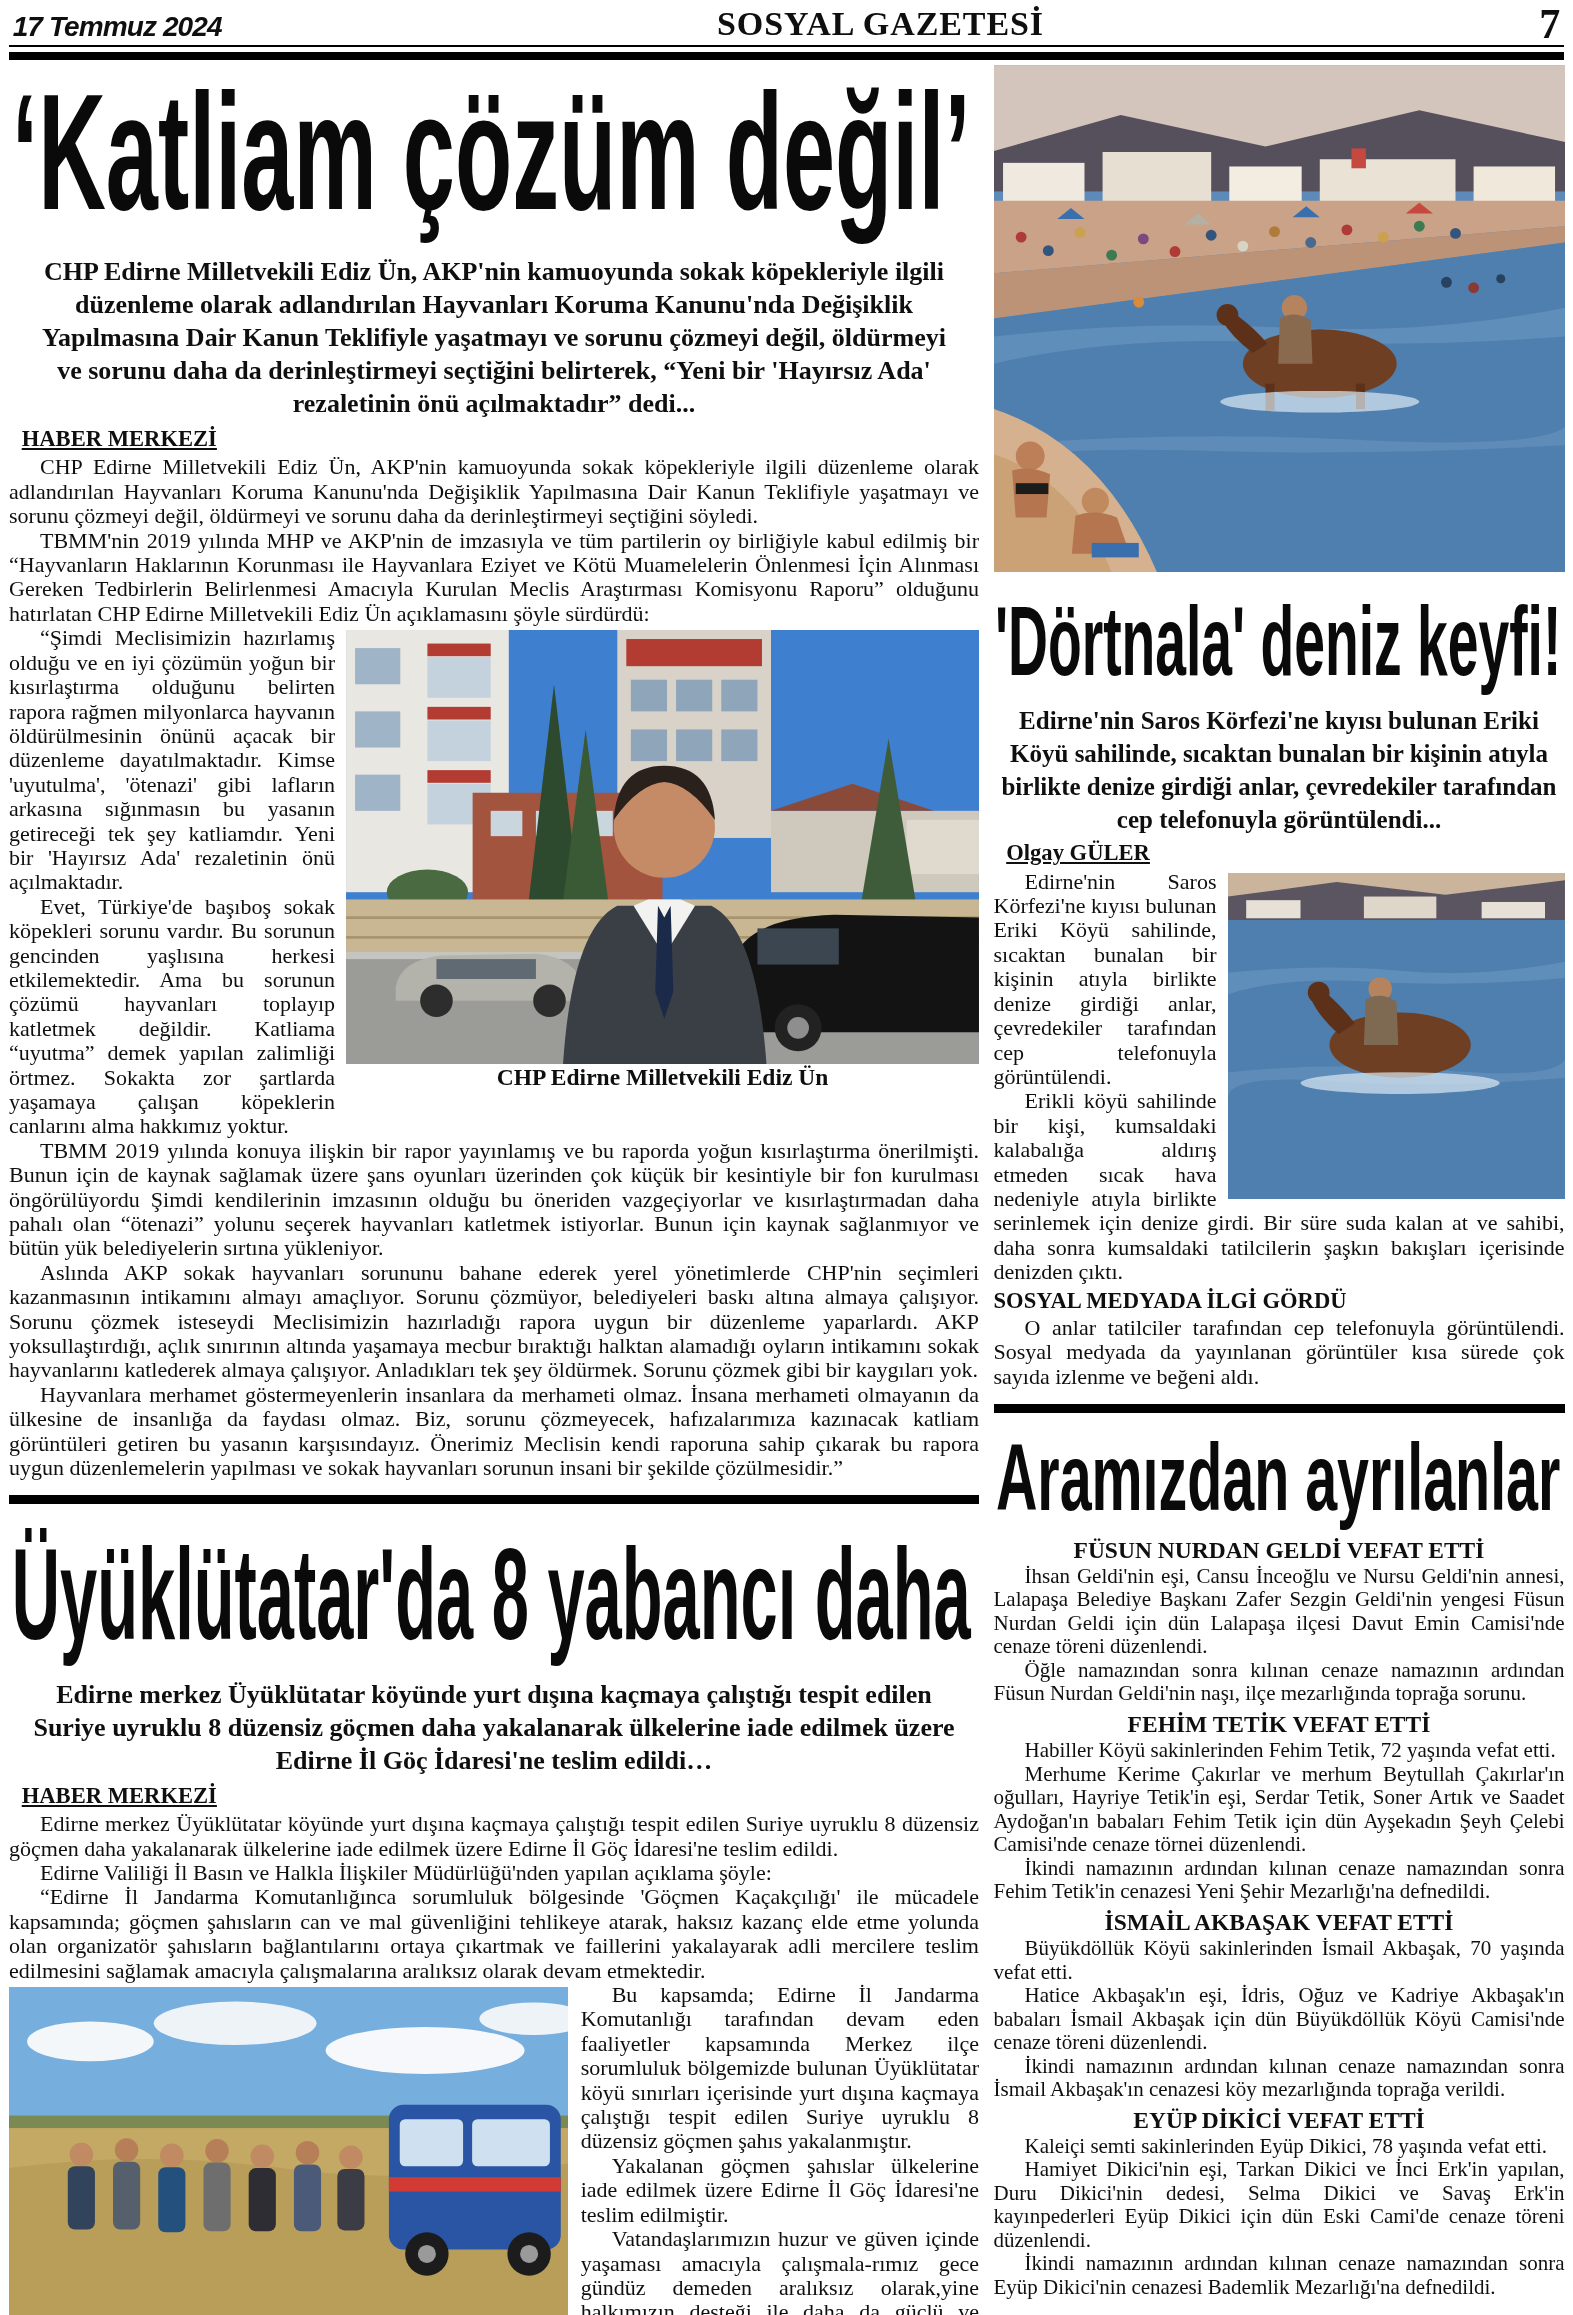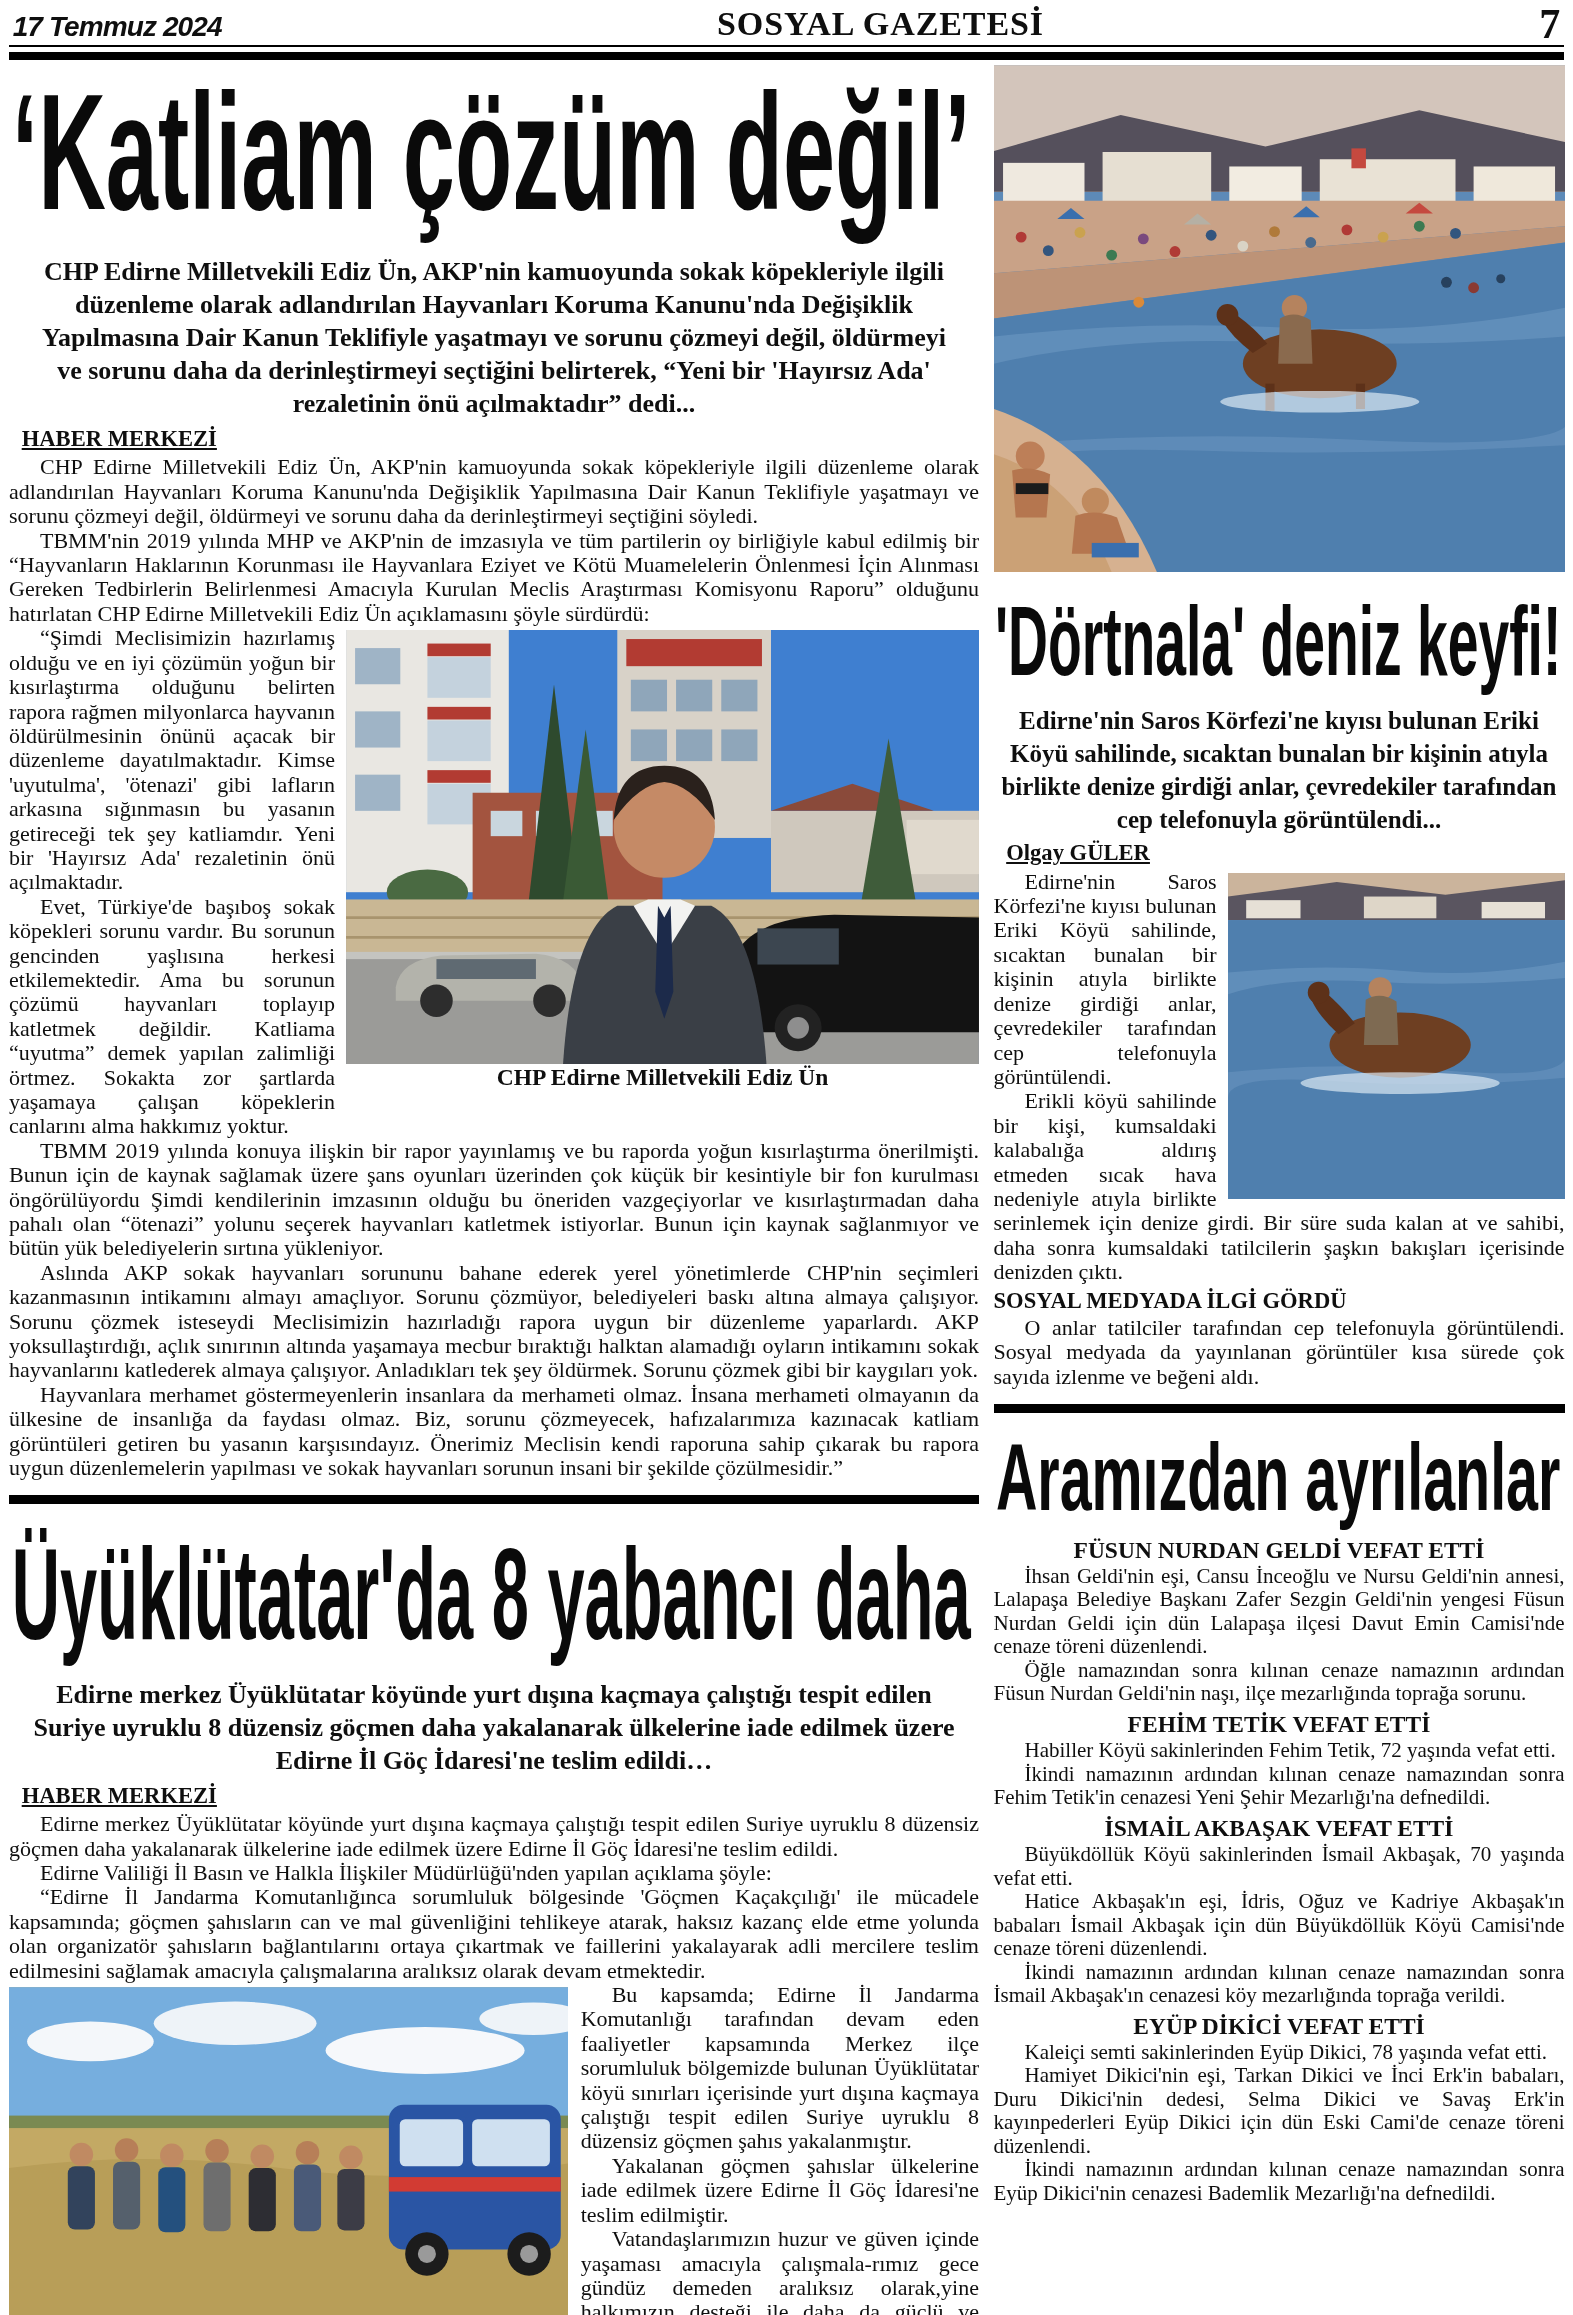--- a/index.html
+++ b/index.html
@@ -315,34 +315,35 @@
 
         <div class="obit">
           <div class="obit-head">FÜSUN NURDAN GELDİ VEFAT ETTİ</div>
           <p class="body obit">İhsan Geldi'nin eşi, Cansu İnceoğlu ve Nursu Geldi'nin annesi, Lalapaşa Belediye Başkanı Zafer Sezgin Geldi'nin yengesi Füsun Nurdan Geldi için dün Lalapaşa ilçesi Davut Emin Camisi'nde cenaze töreni düzenlendi.</p>
           <p class="body obit">Öğle namazından sonra kılınan cenaze namazının ardından Füsun Nurdan Geldi'nin naşı, ilçe mezarlığında toprağa sorunu.</p>
         </div>
 
         <div class="obit">
           <div class="obit-head">FEHİM TETİK VEFAT ETTİ</div>
           <p class="body obit">Habiller Köyü sakinlerinden Fehim Tetik, 72 yaşında vefat etti.</p>
+          <p class="body obit">Merhume Kerime Çakırlar ve merhum Beytullah Çakırlar'ın oğulları, Hayriye Tetik'in eşi, Serdar Tetik, Soner Artık ve Saadet Aydoğan'ın babaları Fehim Tetik için dün Ayşekadın Şeyh Çelebi Camisi'nde cenaze törnei düzenlendi.</p>
           <p class="body obit">İkindi namazının ardından kılınan cenaze namazından sonra Fehim Tetik'in cenazesi Yeni Şehir Mezarlığı'na defnedildi.</p>
         </div>
 
         <div class="obit">
           <div class="obit-head">İSMAİL AKBAŞAK VEFAT ETTİ</div>
           <p class="body obit">Büyükdöllük Köyü sakinlerinden İsmail Akbaşak, 70 yaşında vefat etti.</p>
           <p class="body obit">Hatice Akbaşak'ın eşi, İdris, Oğuz ve Kadriye Akbaşak'ın babaları İsmail Akbaşak için dün Büyükdöllük Köyü Camisi'nde cenaze töreni düzenlendi.</p>
           <p class="body obit">İkindi namazının ardından kılınan cenaze namazından sonra İsmail Akbaşak'ın cenazesi köy mezarlığında toprağa verildi.</p>
         </div>
 
         <div class="obit">
           <div class="obit-head">EYÜP DİKİCİ VEFAT ETTİ</div>
           <p class="body obit">Kaleiçi semti sakinlerinden Eyüp Dikici, 78 yaşında vefat etti.</p>
-          <p class="body obit">Hamiyet Dikici'nin eşi, Tarkan Dikici ve İnci Erk'in babaları, Duru Dikici'nin dedesi, Selma Dikici ve Savaş Erk'in kayınpederleri Eyüp Dikici için dün Eski Cami'de cenaze töreni düzenlendi.</p>
+          <p class="body obit">Hamiyet Dikici'nin eşi, Tarkan Dikici ve İnci Erk'in yapılan, Duru Dikici'nin dedesi, Selma Dikici ve Savaş Erk'in kayınpederleri Eyüp Dikici için dün Eski Cami'de cenaze töreni düzenlendi.</p>
           <p class="body obit">İkindi namazının ardından kılınan cenaze namazından sonra Eyüp Dikici'nin cenazesi Bademlik Mezarlığı'na defnedildi.</p>
         </div>
       </section>
 
     </section>
   </div>
 </div>
 
 
 </body></html>

